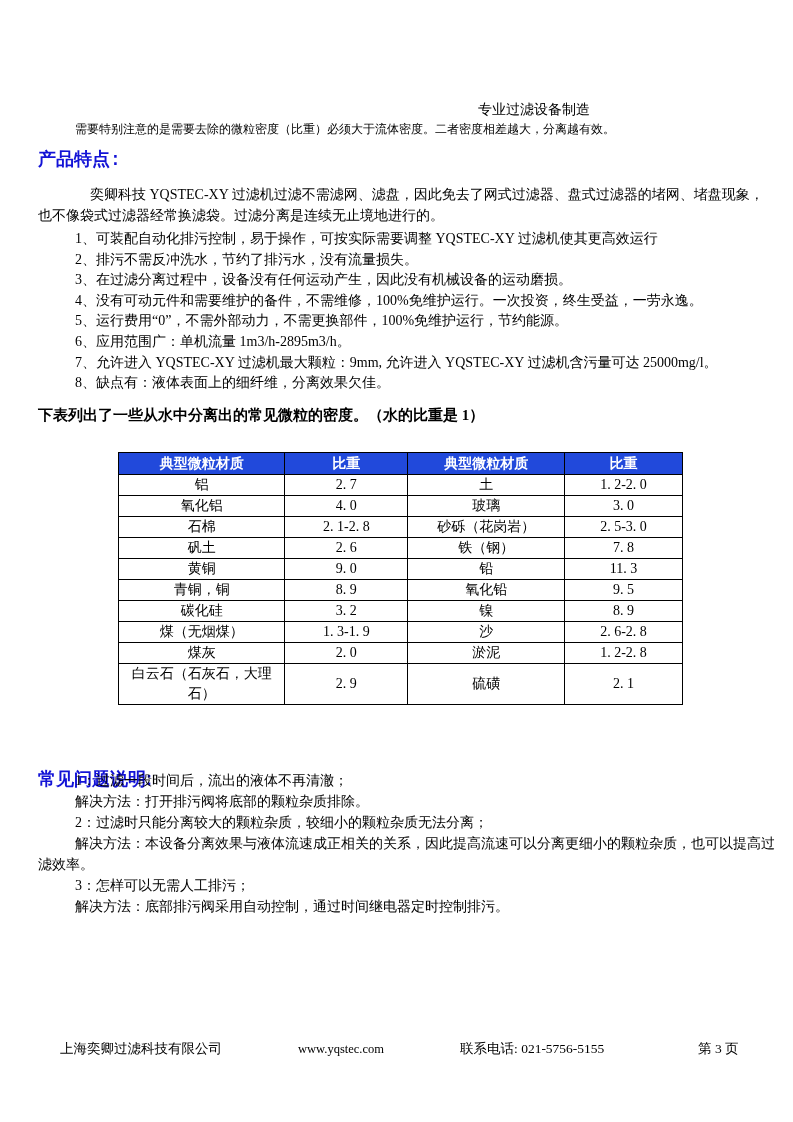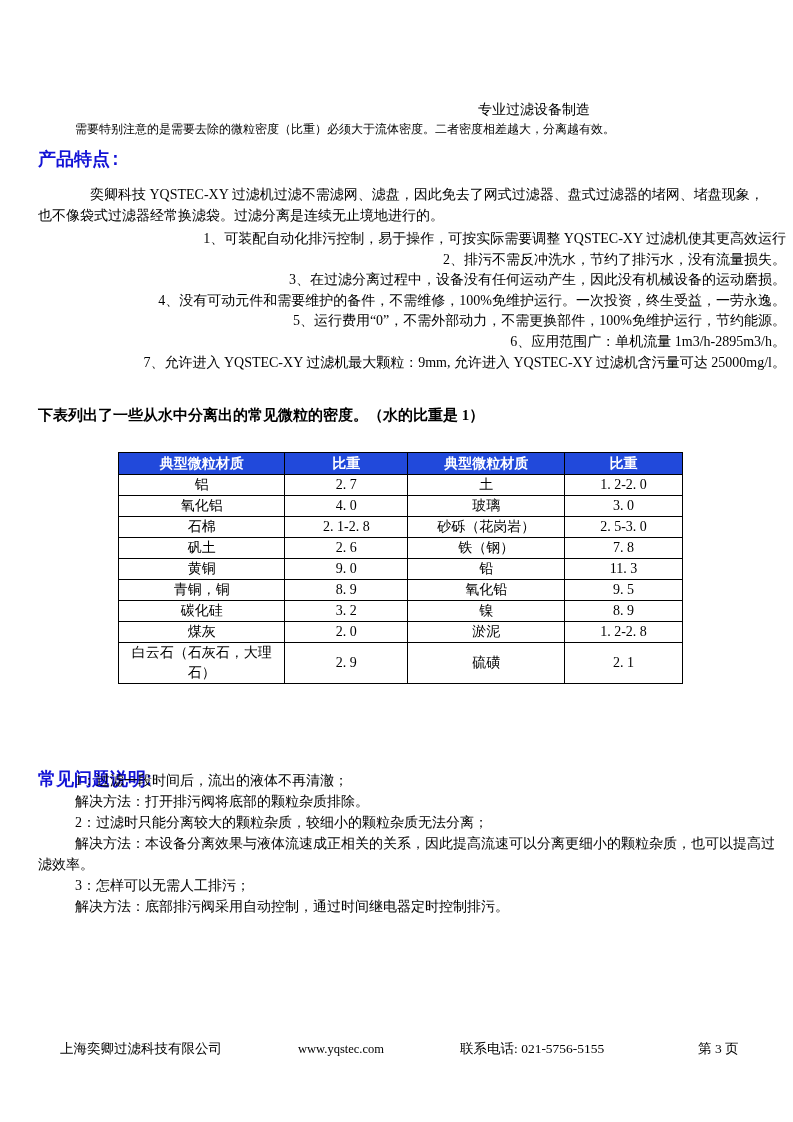--- a/index.html
+++ b/index.html
@@ -16,21 +16,21 @@
 
   .tagline{left:478px;top:101px;font-size:14px;}
 
   .intro{left:38px;top:119px;width:736px;font-size:12px;line-height:21px;text-indent:37px;}
 
   .sec-heading{font-weight:bold;color:var(--heading_blue,#1313d6);font-size:18px;font-family:"Liberation Sans","DejaVu Sans",sans-serif;}
   #features-heading{left:38px;top:147px;font-family:Liberation Mono, monospace;}
 
   .features-intro{left:38px;top:184px;width:738px;font-size:14px;line-height:21px;text-indent:52px;}
 
-  .feature-list{left:38px;top:229px;width:748px;font-size:14px;text-align:right;}
+  .feature-list{left:38px;top:229px;width:748px;font-size:14px;}
   .feature-list > div{line-height:20.6px;text-indent:37px;}
 
   .table-caption{left:38px;top:406px;font-size:15px;font-weight:bold;}
 
   table.density{
     position:absolute;left:118px;top:452px;width:565px;
     border-collapse:collapse;table-layout:fixed;
   }
   table.density th, table.density td{
     border:1px solid #000;text-align:center;vertical-align:middle;
@@ -65,20 +65,21 @@
   <div class="abs sec-heading" id="features-heading">产品特点:</div>
   <div class="abs features-intro">奕卿科技 YQSTEC-XY 过滤机过滤不需滤网、滤盘，因此免去了网式过滤器、盘式过滤器的堵网、堵盘现象，也不像袋式过滤器经常换滤袋。过滤分离是连续无止境地进行的。</div>
   <div class="abs feature-list">
       <div>1、可装配自动化排污控制，易于操作，可按实际需要调整 YQSTEC-XY 过滤机使其更高效运行</div>
       <div>2、排污不需反冲洗水，节约了排污水，没有流量损失。</div>
       <div>3、在过滤分离过程中，设备没有任何运动产生，因此没有机械设备的运动磨损。</div>
       <div>4、没有可动元件和需要维护的备件，不需维修，100%免维护运行。一次投资，终生受益，一劳永逸。</div>
       <div>5、运行费用“0”，不需外部动力，不需更换部件，100%免维护运行，节约能源。</div>
       <div>6、应用范围广：单机流量 1m3/h-2895m3/h。</div>
       <div>7、允许进入 YQSTEC-XY 过滤机最大颗粒：9mm, 允许进入 YQSTEC-XY 过滤机含污量可达 25000mg/l。</div>
+      <div>8、缺点有：液体表面上的细纤维，分离效果欠佳。</div>
     </div>
 
   <div class="abs table-caption">下表列出了一些从水中分离出的常见微粒的密度。（水的比重是 1）</div>
   <table class="density">
     <colgroup>
         <col class="c1">
         <col class="c2">
         <col class="c3">
         <col class="c4">
       </colgroup>
@@ -127,20 +128,26 @@
           <td>氧化铅</td>
           <td>9. 5</td>
         </tr>
         <tr>
           <td>碳化硅</td>
           <td>3. 2</td>
           <td>镍</td>
           <td>8. 9</td>
         </tr>
         <tr>
+          <td>煤（无烟煤）</td>
+          <td>1. 3-1. 9</td>
+          <td>沙</td>
+          <td>2. 6-2. 8</td>
+        </tr>
+        <tr>
           <td>煤灰</td>
           <td>2. 0</td>
           <td>淤泥</td>
           <td>1. 2-2. 8</td>
         </tr>
         <tr>
           <td>白云石（石灰石，大理石）</td>
           <td>2. 9</td>
           <td>硫磺</td>
           <td>2. 1</td>

